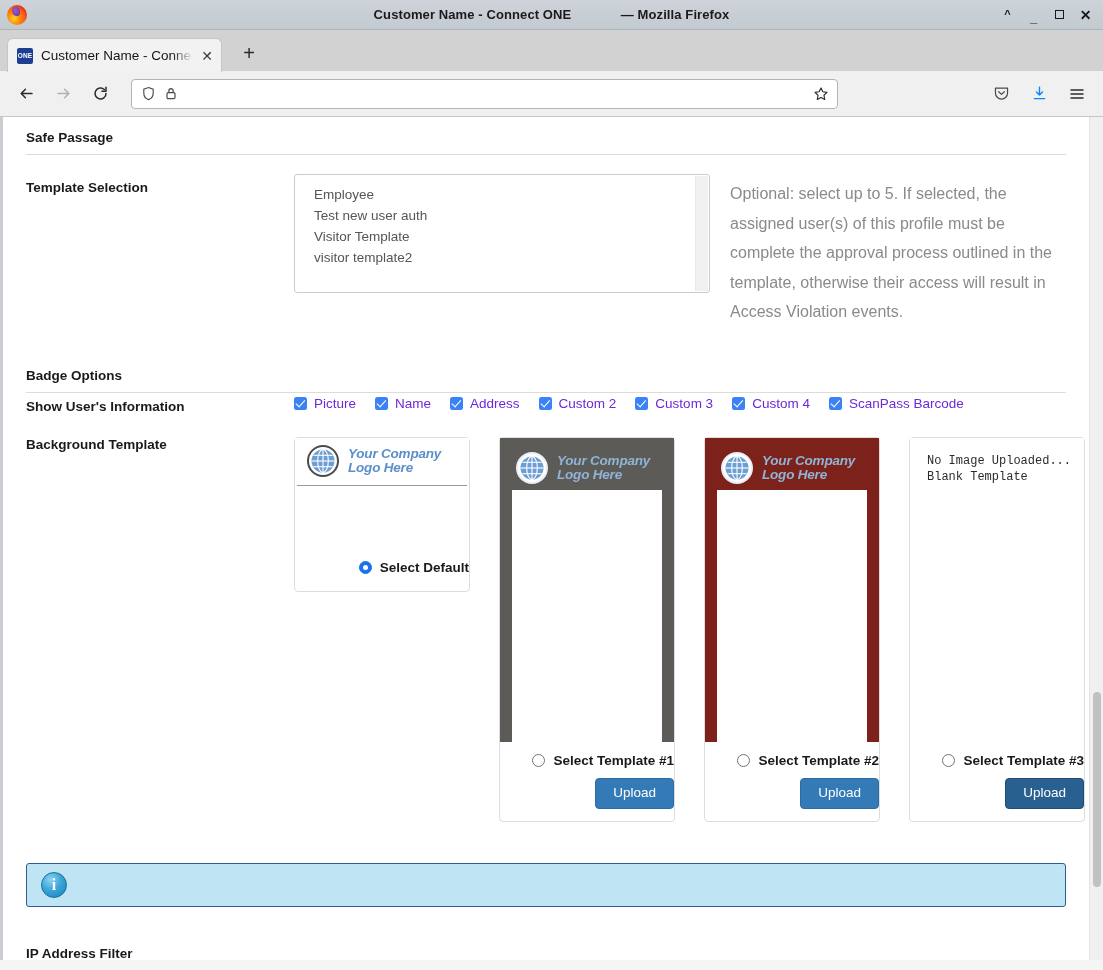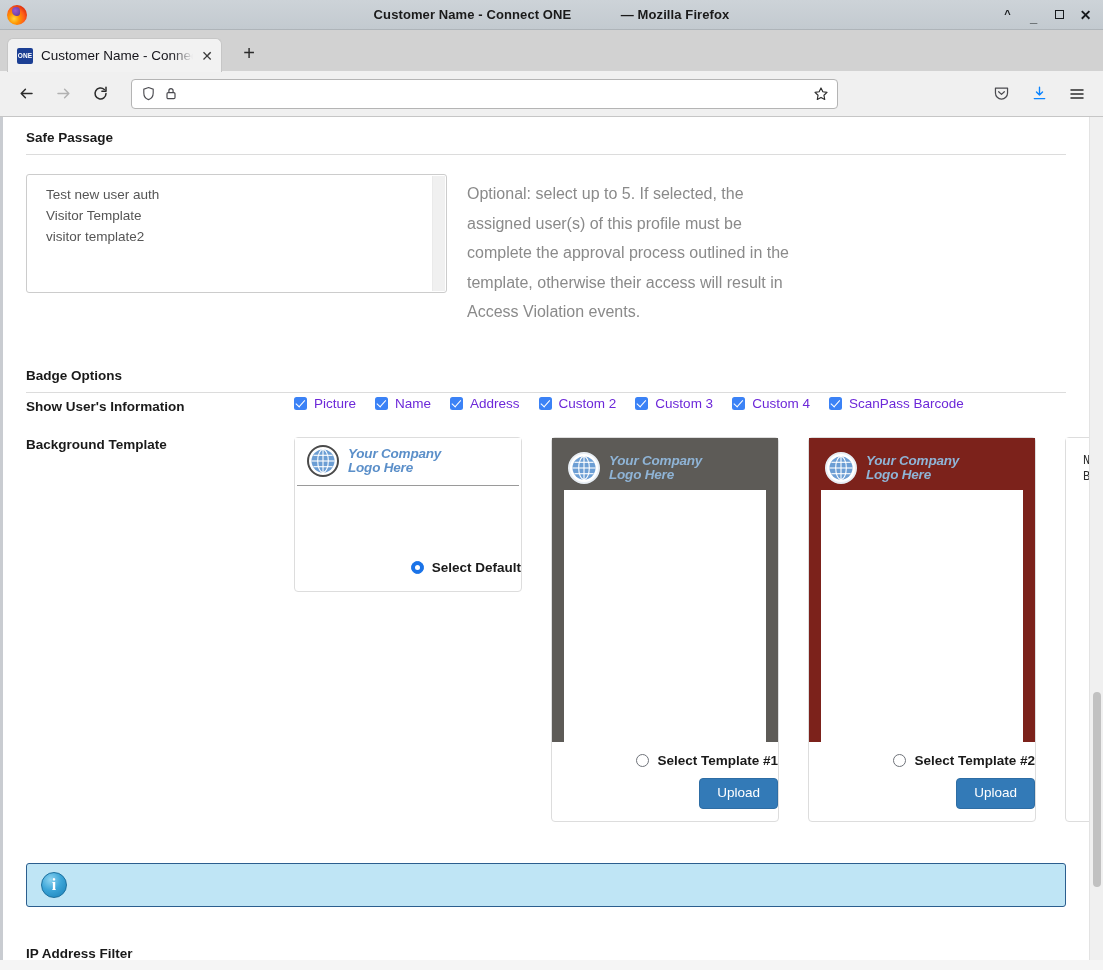--- a/index.html
+++ b/index.html
@@ -202,21 +202,21 @@
     left: 4px; top: 1.5px;
     width: 4px; height: 7.5px;
     border: solid #fff; border-width: 0 1.8px 1.8px 0;
     transform: rotate(42deg);
   }
   .cb-label { font-size: 13.5px; color: #6d28d9; margin-left: 7px; white-space: nowrap; }
 
   
   .cards { display: flex; gap: 0; }
   .card {
-    width: 228px; flex: 0 0 auto;
+    width: 176px; flex: 0 0 auto;
     border: 1px solid #ddd; border-radius: 4px;
     background: #fff;
     display: flex; flex-direction: column;
     margin-right: 29px;
   }
   .card-img {
     height: 304px; overflow: hidden;
     position: relative; background: #fff;
   }
   .card-foot {
@@ -396,23 +396,25 @@
     </div>
   </div>
 
   <div class="viewport">
 
     <div class="page">
 
       <div class="section-head">Safe Passage</div>
 
       <div class="row" style="margin-top:19px;">
+        <div class="field-label">Template Selection</div>
 
         <div class="listbox">
           <div class="lb-inner">
+            <div class="lb-option">Employee</div>
             <div class="lb-option">Test new user auth</div>
             <div class="lb-option">Visitor Template</div>
             <div class="lb-option">visitor template2</div>
           </div>
           <div class="lb-track"></div>
         </div>
 
         <div class="hint">Optional: select up to 5. If selected, the assigned user(s) of this profile must be complete the approval process outlined in the template, otherwise their access will result in Access Violation events.</div>
       </div>
 

